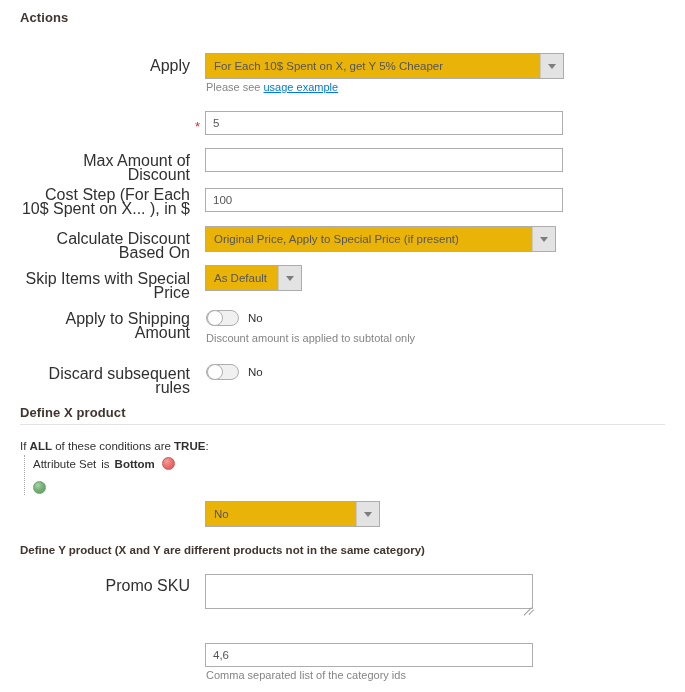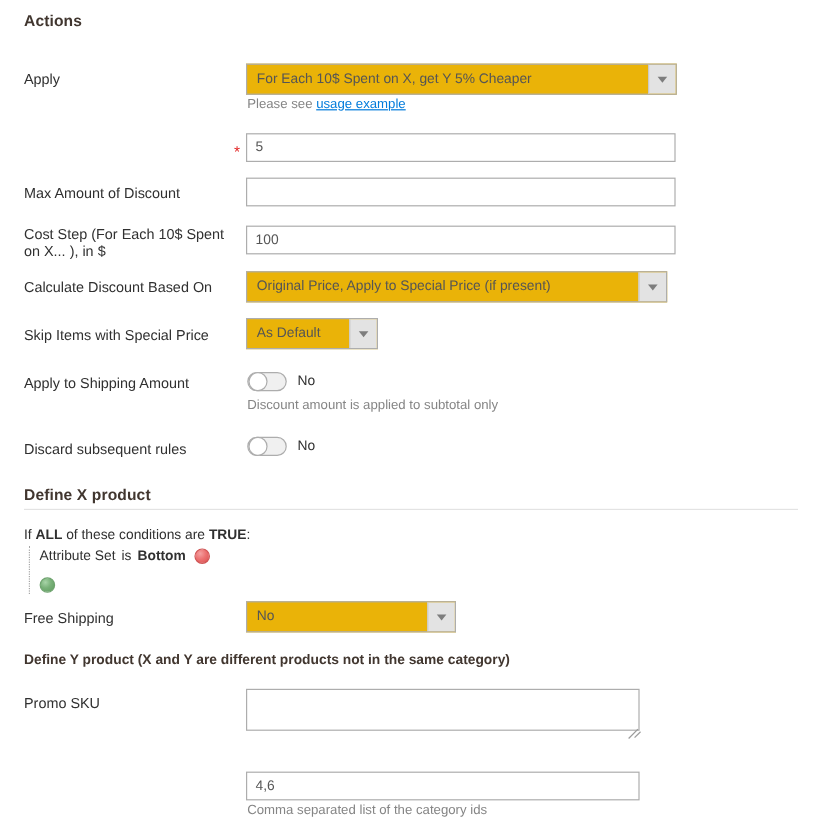--- a/index.html
+++ b/index.html
@@ -43,22 +43,22 @@
     font-weight: bold;
     color: #41362f;
   }
   .sub-title.h-definey { left: 20px; top: 544px; text-align: right; }
 
   
   .field-label {
     position: absolute;
     width: 170px;
     left: 20px;
-    text-align: left;
-    font-size: 12px;
+    text-align: right;
+    font-size: 16px;
     color: #303030;
     line-height: 14px;
   }
   .req-star {
     position: absolute;
     color: #e22626;
     font-size: 13px;
     line-height: 13px;
   }
 
@@ -257,21 +257,21 @@
 
   <div class="field-label" style="top:232px;">Calculate Discount Based On</div>
   <div class="sel" style="left:205px; top:226px; width:351px;">
     <span class="sel-val">Original Price, Apply to Special Price (if present)</span>
     <span class="sel-btn">
       <span class="caret"></span>
     </span>
   </div>
 
   <div class="field-label" style="top:272px;">Skip Items with Special Price</div>
-  <div class="sel" style="left:205px; top:265px; width:110px;">
+  <div class="sel" style="left:205px; top:265px; width:97px;">
     <span class="sel-val">As Default</span>
     <span class="sel-btn">
       <span class="caret"></span>
     </span>
   </div>
 
   <div class="field-label" style="top:312px;">Apply to Shipping Amount</div>
   <div class="toggle-wrap" style="left:206px; top:310px;">
     <span class="toggle">
       <span class="knob"></span>
@@ -303,21 +303,20 @@
       <span class="c-attr">Attribute Set</span>
       <span class="c-op">is</span>
       <span class="c-val">Bottom</span>
       <span class="icon-dot remove"></span>
     </div>
     <div class="cond-row r2">
       <span class="icon-dot add"></span>
     </div>
   </div>
 
-  <div class="field-label" style="top:508px;">Free Shipping</div>
   <div class="sel" style="left:205px; top:501px; width:175px;">
     <span class="sel-val">No</span>
     <span class="sel-btn">
       <span class="caret"></span>
     </span>
   </div>
 
   <div class="sub-title h-definey">Define Y product (X and Y are different products not in the same category)</div>
 
   <div class="field-label" style="top:579px;">Promo SKU</div>

